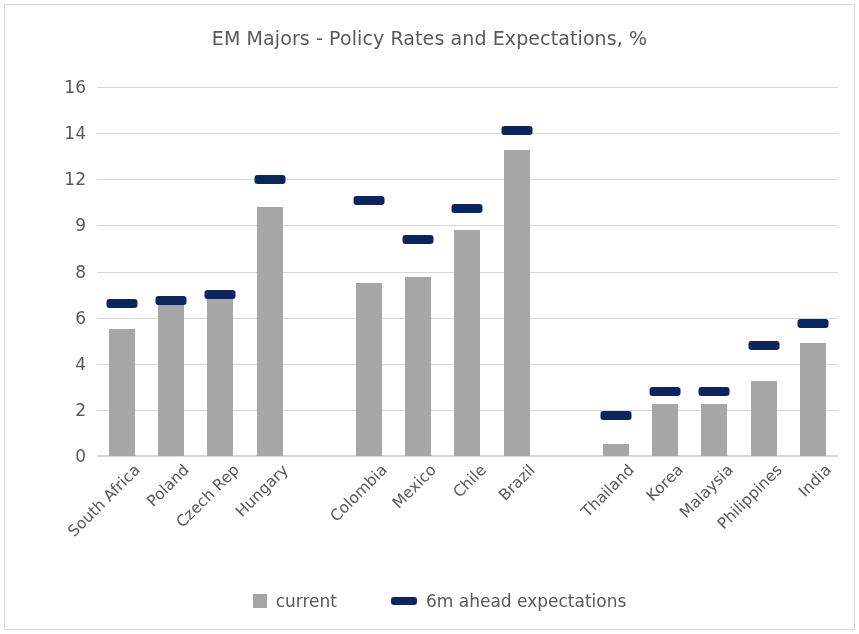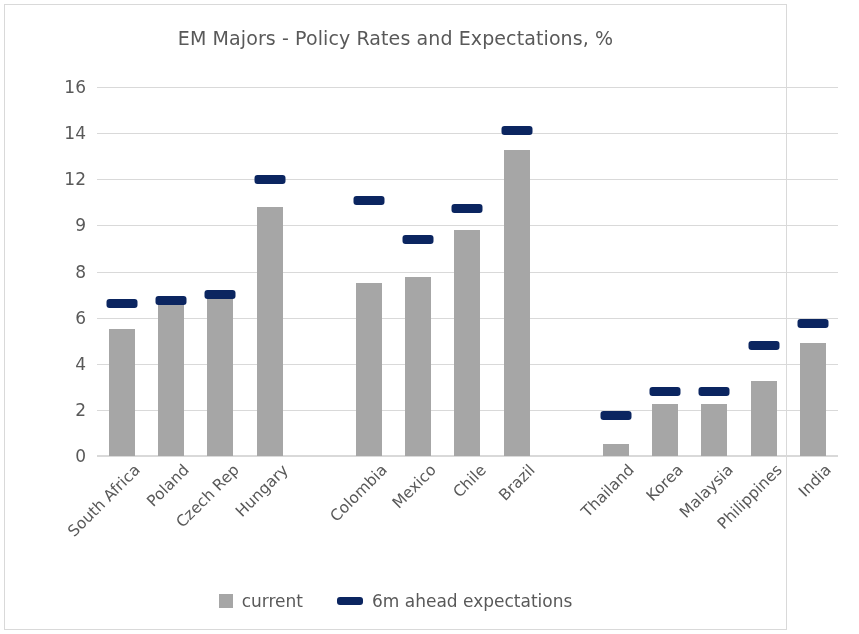--- a/index.html
+++ b/index.html
@@ -3,21 +3,21 @@
 <meta charset="utf-8">
 <style>
   html,body{margin:0;padding:0;}
   body{
     width:859px;height:634px;
     background:#ffffff;
     font-family:"DejaVu Sans","Liberation Sans",sans-serif;
     overflow:hidden;
   }
   #chart-frame{
-    position:absolute;left:4px;top:4px;width:783px;height:626px;
+    position:absolute;left:4px;top:4px;width:851px;height:626px;
     border:1px solid #d9d9d9;
     background:#ffffff;
     box-sizing:border-box;
   }
   #chart-title{
     position:absolute;left:0;top:22px;width:100%;
     text-align:center;
     font-size:19px;color:#595959;
     letter-spacing:.1px;
     white-space:nowrap;
@@ -74,21 +74,21 @@
     white-space:nowrap;
     text-align:right;
   }
   .catlabel span{display:inline-block;transform:translateX(-100%);}
   
   #legend{
     position:absolute;left:0;top:586px;width:100%;
     display:flex;justify-content:center;align-items:center;
     gap:34px;
   }
-  .legend-item{display:flex;align-items:center;gap:9px;}
+  .legend-item{display:flex;align-items:center;gap:9px;margin-left:20px;}
   .legend-swatch-bar{
     width:14px;height:14px;background:#a6a6a6;display:block;
   }
   .legend-swatch-line{
     width:26px;height:8px;background:#0b2560;border-radius:3px;display:block;
   }
   .legend-text{font-size:17px;color:#595959;white-space:nowrap;}
 </style>
 </head>
 <body>

